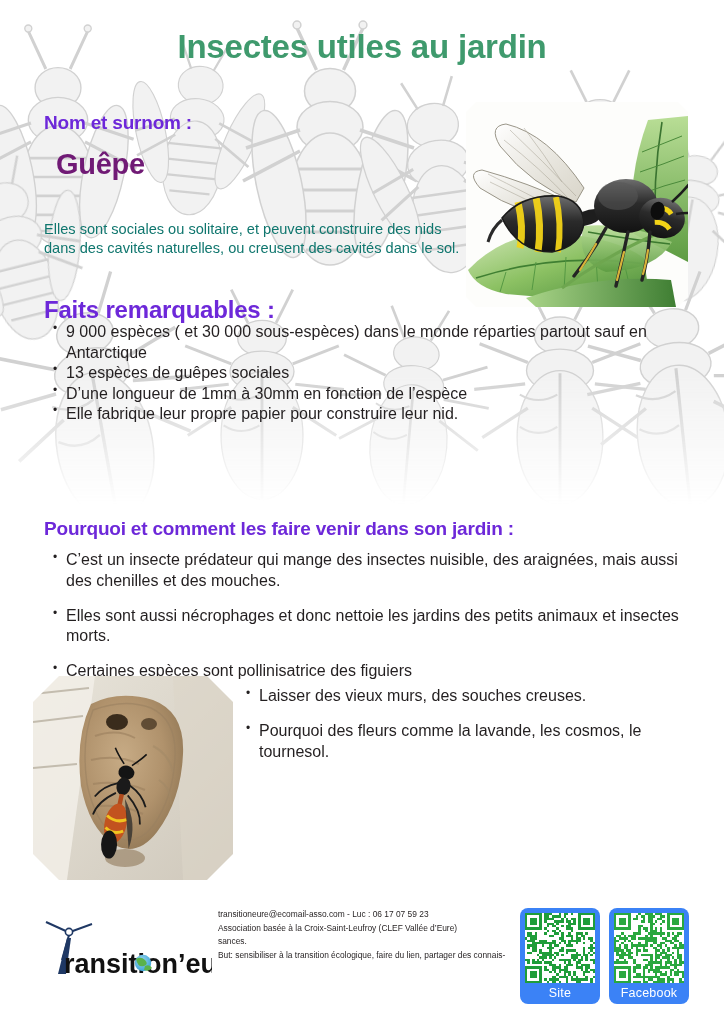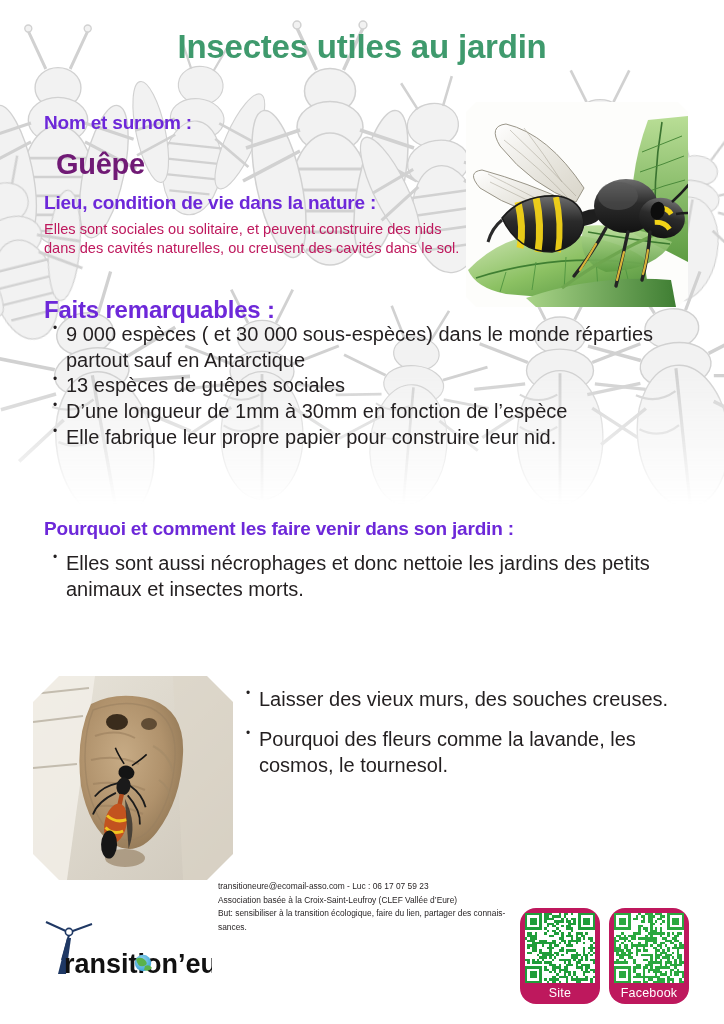--- a/index.html
+++ b/index.html
@@ -30,31 +30,31 @@
     color:#3f9a6d;
   }
 
   
   .sec-head {
     color:#6d28d9; font-weight:bold; letter-spacing:-0.2px;
   }
   #nom-label   { position:absolute; left:44px; top:112px;  font-size:19px; }
   #nom-value   { position:absolute; left:56px; top:140px;  font-size:29px; font-weight:bold; color:#701a75; letter-spacing:-0.3px;margin-top:8px;}
   #lieu-label  { position:absolute; left:44px; top:192px;  font-size:19px; }
-  #lieu-body   { position:absolute; left:44px; top:220px;  width:420px; font-size:14.6px; line-height:1.30; color:#be185d; }
+  #lieu-body   { position:absolute; left:44px; top:220px;  width:420px; font-size:14.6px; line-height:1.30; color:#0f766e; }
   #faits-label { position:absolute; left:44px; top:296px;  font-size:24px; }
   #faits-list  { position:absolute; left:52px; top:322px;  width:660px; }
   #pourquoi-label { position:absolute; left:44px; top:518px; font-size:19px; }
   #pourquoi-list  { position:absolute; left:52px; top:550px; width:650px; }
   #tips-list      { position:absolute; left:245px; top:686px; width:452px; }
 
   ul.bul { list-style:none; }
   ul.bul li {
     position:relative; padding-left:14px;
-    font-size:20px; line-height:1.285; color:#231f20;
+    font-size:16px; line-height:1.285; color:#231f20;
     margin-bottom:0;
   }
   ul.bul li::before {
     content:"•"; position:absolute; left:1px; top:-1px;
     font-size:12px; color:#231f20;
   }
   ul.spaced li { margin-bottom:14px; line-height:1.30; }
   ul.spaced li::before { top:0px; }
 
   
@@ -69,26 +69,26 @@
   .nest-box {
     position:absolute; left:33px; top:676px; width:200px; height:204px;
     clip-path:polygon(26px 0,174px 0,200px 26px,200px 178px,174px 204px,26px 204px,0 178px,0 26px);
     overflow:hidden; background:#cbbba4;
     filter:drop-shadow(2px 3px 3px rgba(0,0,0,.3));
   }
 
   
   .logo-box { position:absolute; left:40px; top:916px; width:172px; height:70px; }
   .contact {
-    position:absolute; left:218px; top:880px; width:300px;
+    position:absolute; left:218px; top:908px; width:300px;
     font-size:8.4px; line-height:1.62; color:#231f20;
   }
   .qr-wrap { position:absolute; left:520px; top:908px; display:flex; gap:9px; }
   .qr-card {
-    width:80px; background:#be185d; border-radius:16px;
+    width:80px; background:#3b82f6; border-radius:8px;
     padding:5px 5px 0 5px; text-align:center;
   }
   .qr-card .qimg { width:70px; height:70px; background:#fff; display:block; }
   .qr-card .qlabel {
     color:#fff; font-size:12.5px; line-height:21px; height:21px;
     letter-spacing:0.2px;
   }
 </style>
 </head>
 <body>
@@ -144,34 +144,35 @@
   </g>
 </svg>
 
 <div class="page">
 
   <div class="title">Insectes utiles au jardin</div>
 
   <div class="sec-head" id="nom-label">Nom et surnom :</div>
   <div id="nom-value">Guêpe</div>
 
-  <div class="sec-head" id="lieu-label">Lieu, condition de vie dans la nature :</div>
   <div id="lieu-body">Elles sont sociales ou solitaire, et peuvent construire des nids dans des cavités naturelles, ou creusent des cavités dans le sol.</div>
 
   <div class="sec-head" id="faits-label">Faits remarquables :</div>
   <ul class="bul" id="faits-list">
       <li>9 000 espèces ( et 30 000 sous-espèces) dans le monde réparties partout sauf en Antarctique</li>
       <li>13 espèces de guêpes sociales</li>
       <li>D’une longueur de 1mm à 30mm en fonction de l’espèce</li>
       <li>Elle fabrique leur propre papier pour construire leur nid.</li>
     </ul>
 
   <div class="sec-head" id="pourquoi-label">Pourquoi et comment les faire venir dans son jardin :</div>
   <ul class="bul spaced" id="pourquoi-list">
+      <li>C’est un insecte prédateur qui mange des insectes nuisible, des araignées, mais aussi des chenilles et des mouches.</li>
       <li>Elles sont aussi nécrophages et donc nettoie les jardins des petits animaux et insectes morts.</li>
+      <li>Certaines espèces sont pollinisatrice des figuiers</li>
     </ul>
 
   <ul class="bul spaced" id="tips-list">
       <li>Laisser des vieux murs, des souches creuses.</li>
       <li>Pourquoi des fleurs comme la lavande, les cosmos, le tournesol.</li>
     </ul>
 
   <div class="wasp-box">
     <svg viewBox="0 0 222 205" width="222" height="205">
       <defs>
@@ -329,22 +330,22 @@
 
       <circle cx="103" cy="47" r="8.2" fill="url(#globe)"></circle>
       <path d="M96,43 q5,-3 9,1 q4,4 -1,6 q-6,2 -8,-7 Z" fill="#5ab24a"></path>
       <path d="M105,50 q5,-2 7,2 q-3,4 -8,2 Z" fill="#5ab24a"></path>
     </svg>
   </div>
 
   <div class="contact">
     <div>transitioneure@ecomail-asso.com - Luc : 06 17 07 59 23</div>
     <div>Association basée à la Croix-Saint-Leufroy (CLEF Vallée d’Eure)</div>
+    <div>sances.</div>
     <div>But: sensibiliser à la transition écologique, faire du lien,  partager des connais-</div>
-    <div>sances.</div>
   </div>
 
   <div class="qr-wrap">
     <div class="qr-card">
       <svg class="qimg" id="qr-site" viewBox="0 0 29 29" shape-rendering="crispEdges">
           <rect width="29" height="29" fill="#fff"></rect>
           <rect x="0" y="0" width="1" height="1" fill="#1f9d3a"></rect>
           <rect x="1" y="0" width="1" height="1" fill="#1f9d3a"></rect>
           <rect x="2" y="0" width="1" height="1" fill="#1f9d3a"></rect>
           <rect x="3" y="0" width="1" height="1" fill="#1f9d3a"></rect>

